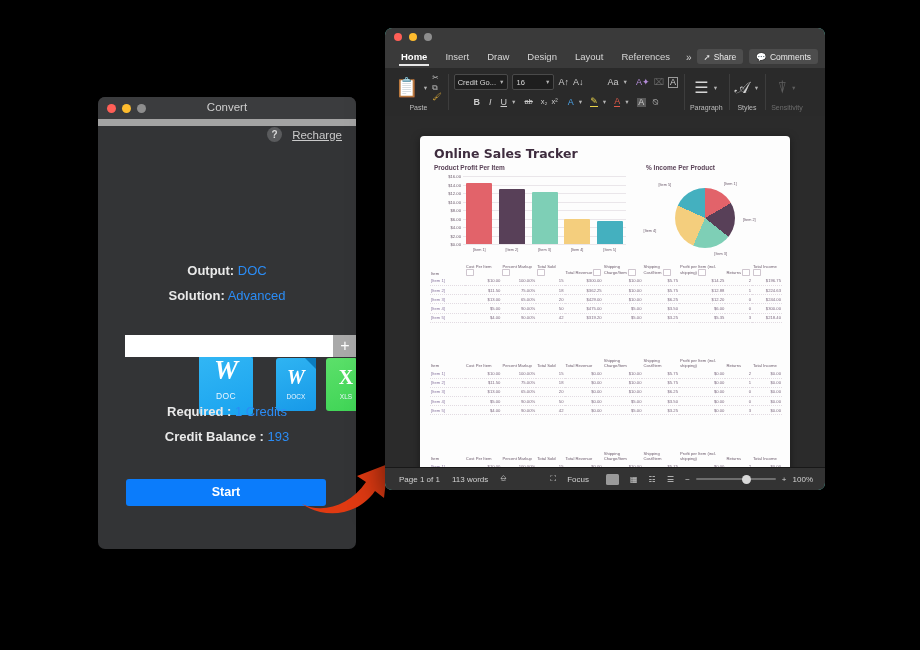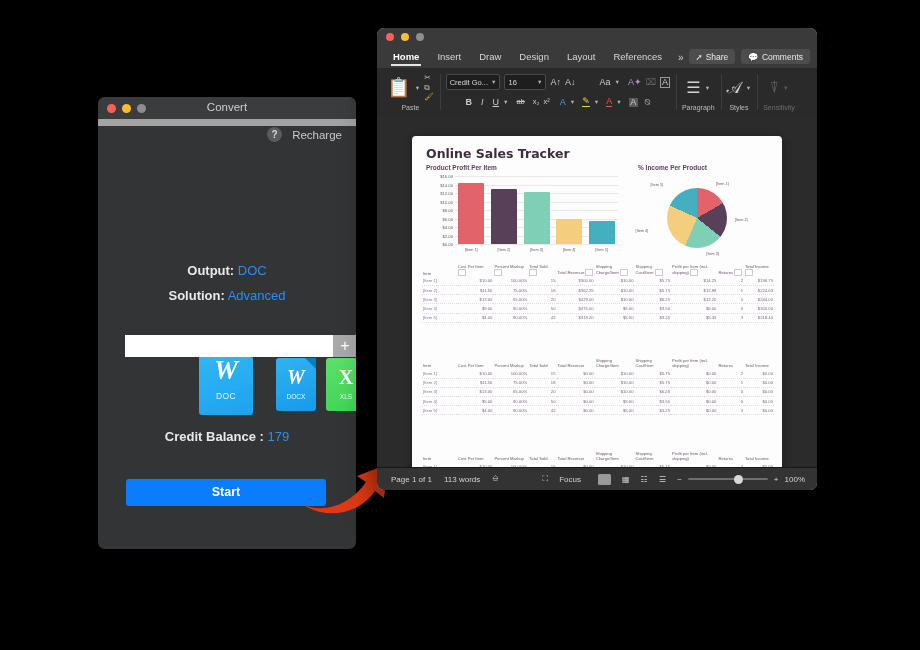--- a/index.html
+++ b/index.html
@@ -15,21 +15,21 @@
   #convert-title{position:absolute;left:0;right:0;top:4px;text-align:center;
     font-size:11.5px;color:#cfcfcf;}
   .traffic{position:absolute;top:7px;width:9px;height:9px;border-radius:50%;}
   .tl-red{left:9px;background:#ff5f57;}
   .tl-yellow{left:24px;background:#febc2e;}
   .tl-gray{left:39px;background:#8e8e8e;}
 
   #recharge-row{position:absolute;top:30px;right:14px;display:flex;align-items:center;gap:10px;}
   #help-icon{width:15px;height:15px;border-radius:50%;background:#5a5b5d;color:#d8d8d8;
     font-size:10px;line-height:15px;text-align:center;font-weight:bold;}
-  #recharge-label{font-size:11.5px;color:#c9c9c9;}
+  #recharge-label{font-size:11.5px;color:#c9c9c9;text-decoration:underline;}
 
   .kv-row{position:absolute;left:0;right:0;text-align:center;font-size:13px;}
   .kv-key{color:#e9e9e9;font-weight:bold;}
   .kv-val{color:#2b8cf5;font-weight:normal;}
   #row-output{top:166px;}
   #row-solution{top:191px;}
 
   
   #icon-strip{position:absolute;left:0;right:0;top:248px;height:78px;}
   .fileicon{position:absolute;border-radius:3px 7px 3px 3px;
@@ -64,21 +64,21 @@
   #row-balance{top:332px;}
 
   #start-button{position:absolute;left:28px;top:382px;width:200px;height:27px;
     background:#0b7cfb;border-radius:3px;color:#fff;font-size:12.5px;font-weight:bold;
     line-height:27px;text-align:center;}
 
   
   #red-arrow{position:absolute;left:300px;top:450px;width:100px;height:65px;pointer-events:none;}
 
   
-  #word-window{position:absolute;left:377px;top:28px;width:440px;height:462px;
+  #word-window{position:absolute;left:385px;top:28px;width:440px;height:462px;
     background:#5eead4;border-radius:7px;overflow:hidden;
     box-shadow:0 12px 34px rgba(0,0,0,.65);}
   #word-titlebar{height:18px;background:#3a3a3a;position:relative;}
   #word-titlebar .traffic{top:5px;width:8px;height:8px;}
   #word-tabsbar{height:22px;background:#3a3a3a;position:relative;
     display:flex;align-items:center;padding:0 7px;gap:0px;}
   .wtab{font-size:9.5px;color:#d6d6d6;padding:0 9px;height:22px;line-height:21px;position:relative;}
   .wtab.active{color:#fff;font-weight:bold;}
   .wtab.active:after{content:"";position:absolute;left:7px;right:7px;bottom:2px;height:1.6px;background:#e6e6e6;}
   #tab-overflow{font-size:10px;color:#cfcfcf;padding:0 7px;}
@@ -190,23 +190,27 @@
       <span class="glyph">X</span>
       <span class="cap">XLS</span>
     </div>
   </div>
 
   <div id="path-row">
     <input id="path-input" type="text" value="" placeholder="" style="">
     <div id="add-button">+</div>
   </div>
 
+  <div class="kv-row" id="row-required">
+    <span class="kv-key">Required :</span>
+    <span class="kv-val">1 Credits</span>
+  </div>
   <div class="kv-row" id="row-balance">
     <span class="kv-key">Credit Balance :</span>
-    <span class="kv-val">179</span>
+    <span class="kv-val">193</span>
   </div>
 
   <div id="start-button">Start</div>
 </div>
 
 <svg id="red-arrow" viewBox="0 0 100 65">
   <path d="M2 54 C 22 64, 50 56, 66 32 L 57 26 L 88 14 L 84 48 L 75 41 C 56 68, 22 68, 2 54 Z" fill="#e03a12"></path>
 </svg>
 
 <div id="word-window">

